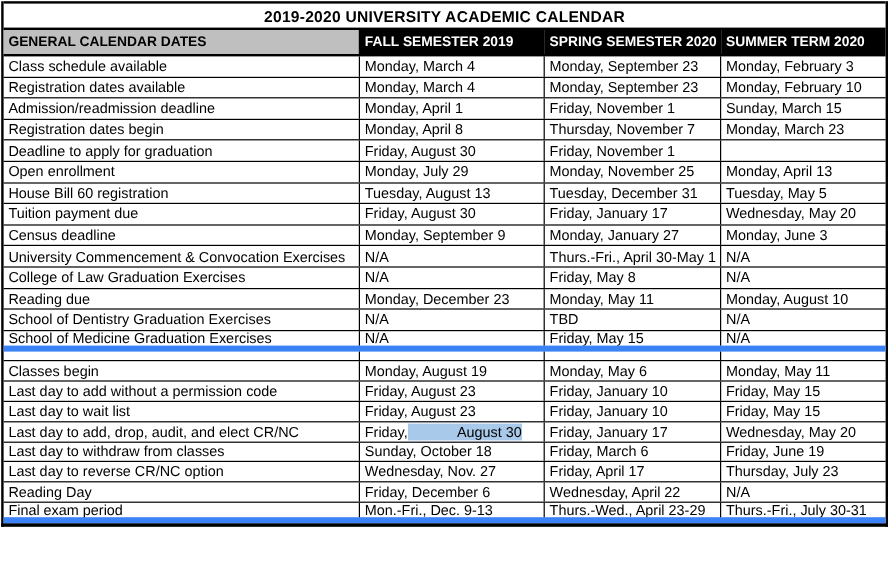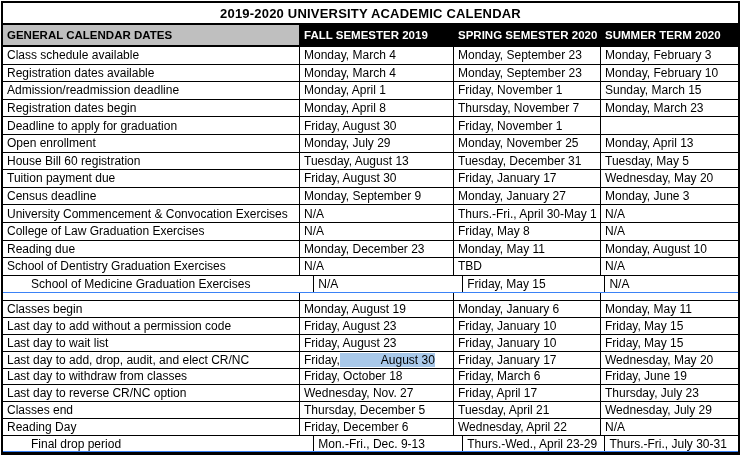--- a/index.html
+++ b/index.html
@@ -43,21 +43,21 @@
   .c1{width:297px;}
   .c2{width:154px;}
   .c3{width:147px;}
   .c4{width:137px;border-right:none;}
   .header-row{height:22px;border-bottom:2px solid #000;}
   .header-row .cell{font-weight:bold;font-size:11.5px;}
   .head-gray{background:var(--gray,#bfbfbf);border-right:1px solid #000;}
   .head-black{background:var(--black,#000);color:#fff;border-right:none;}
   .rows .row{height:17.6px;border-bottom:1px solid #000;}
   #term-rows .row{height:16.8px;}
-  .rows .row:last-child{border-bottom:1px solid #3b82f6;padding-left:24px;}
+  .rows .row:last-child{border-bottom:5px solid #3b82f6;}
   .section-row{
     box-sizing:border-box;
     height:16px;
     background:var(--gray,#bfbfbf);
     border-bottom:1px solid #000;
     display:flex;align-items:center;
     padding-left:4px;
     font-weight:bold;font-size:11.5px;
   }
   .spacer-row{height:8px;border-bottom:1px solid #000;}
@@ -173,21 +173,21 @@
       <div class="cell c1"></div>
       <div class="cell c2"></div>
       <div class="cell c3"></div>
       <div class="cell c4"></div>
     </div>
 
     <div class="rows" id="term-rows">
         <div class="row">
           <div class="cell c1">Classes begin</div>
           <div class="cell c2">Monday, August 19</div>
-          <div class="cell c3">Monday, January 6</div>
+          <div class="cell c3">Monday, May 6</div>
           <div class="cell c4">Monday, May 11</div>
         </div>
         <div class="row">
           <div class="cell c1">Last day to add without a permission code</div>
           <div class="cell c2">Friday, August 23</div>
           <div class="cell c3">Friday, January 10</div>
           <div class="cell c4">Friday, May 15</div>
         </div>
         <div class="row">
           <div class="cell c1">Last day to wait list</div>
@@ -196,44 +196,38 @@
           <div class="cell c4">Friday, May 15</div>
         </div>
         <div class="row">
           <div class="cell c1">Last day to add, drop, audit, and elect CR/NC</div>
           <div class="cell c2">Friday, <span class="selection-highlight">August 30</span></div>
           <div class="cell c3">Friday, January 17</div>
           <div class="cell c4">Wednesday, May 20</div>
         </div>
         <div class="row">
           <div class="cell c1">Last day to withdraw from classes</div>
-          <div class="cell c2">Friday, October 18</div>
+          <div class="cell c2">Sunday, October 18</div>
           <div class="cell c3">Friday, March 6</div>
           <div class="cell c4">Friday, June 19</div>
         </div>
         <div class="row">
           <div class="cell c1">Last day to reverse CR/NC option</div>
           <div class="cell c2">Wednesday, Nov. 27</div>
           <div class="cell c3">Friday, April 17</div>
           <div class="cell c4">Thursday, July 23</div>
         </div>
         <div class="row">
-          <div class="cell c1">Classes end</div>
-          <div class="cell c2">Thursday, December 5</div>
-          <div class="cell c3">Tuesday, April 21</div>
-          <div class="cell c4">Wednesday, July 29</div>
-        </div>
-        <div class="row">
           <div class="cell c1">Reading Day</div>
           <div class="cell c2">Friday, December 6</div>
           <div class="cell c3">Wednesday, April 22</div>
           <div class="cell c4">N/A</div>
         </div>
         <div class="row">
-          <div class="cell c1">Final drop period</div>
+          <div class="cell c1">Final exam period</div>
           <div class="cell c2">Mon.-Fri., Dec. 9-13</div>
           <div class="cell c3">Thurs.-Wed., April 23-29</div>
           <div class="cell c4">Thurs.-Fri., July 30-31</div>
         </div>
       </div>
 
   </div>
 </div>
 
 </body></html>

